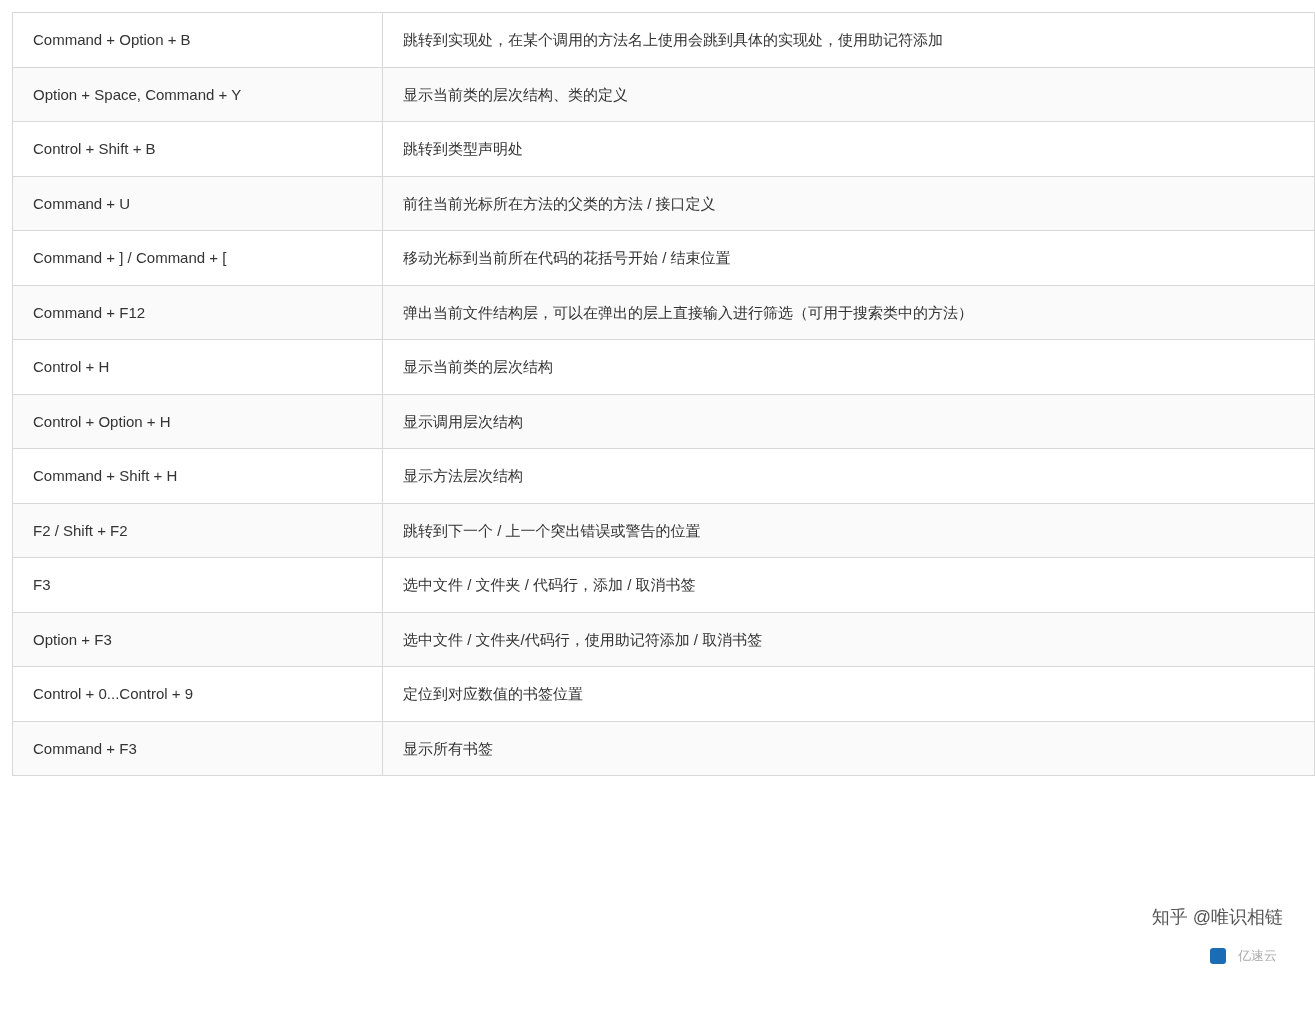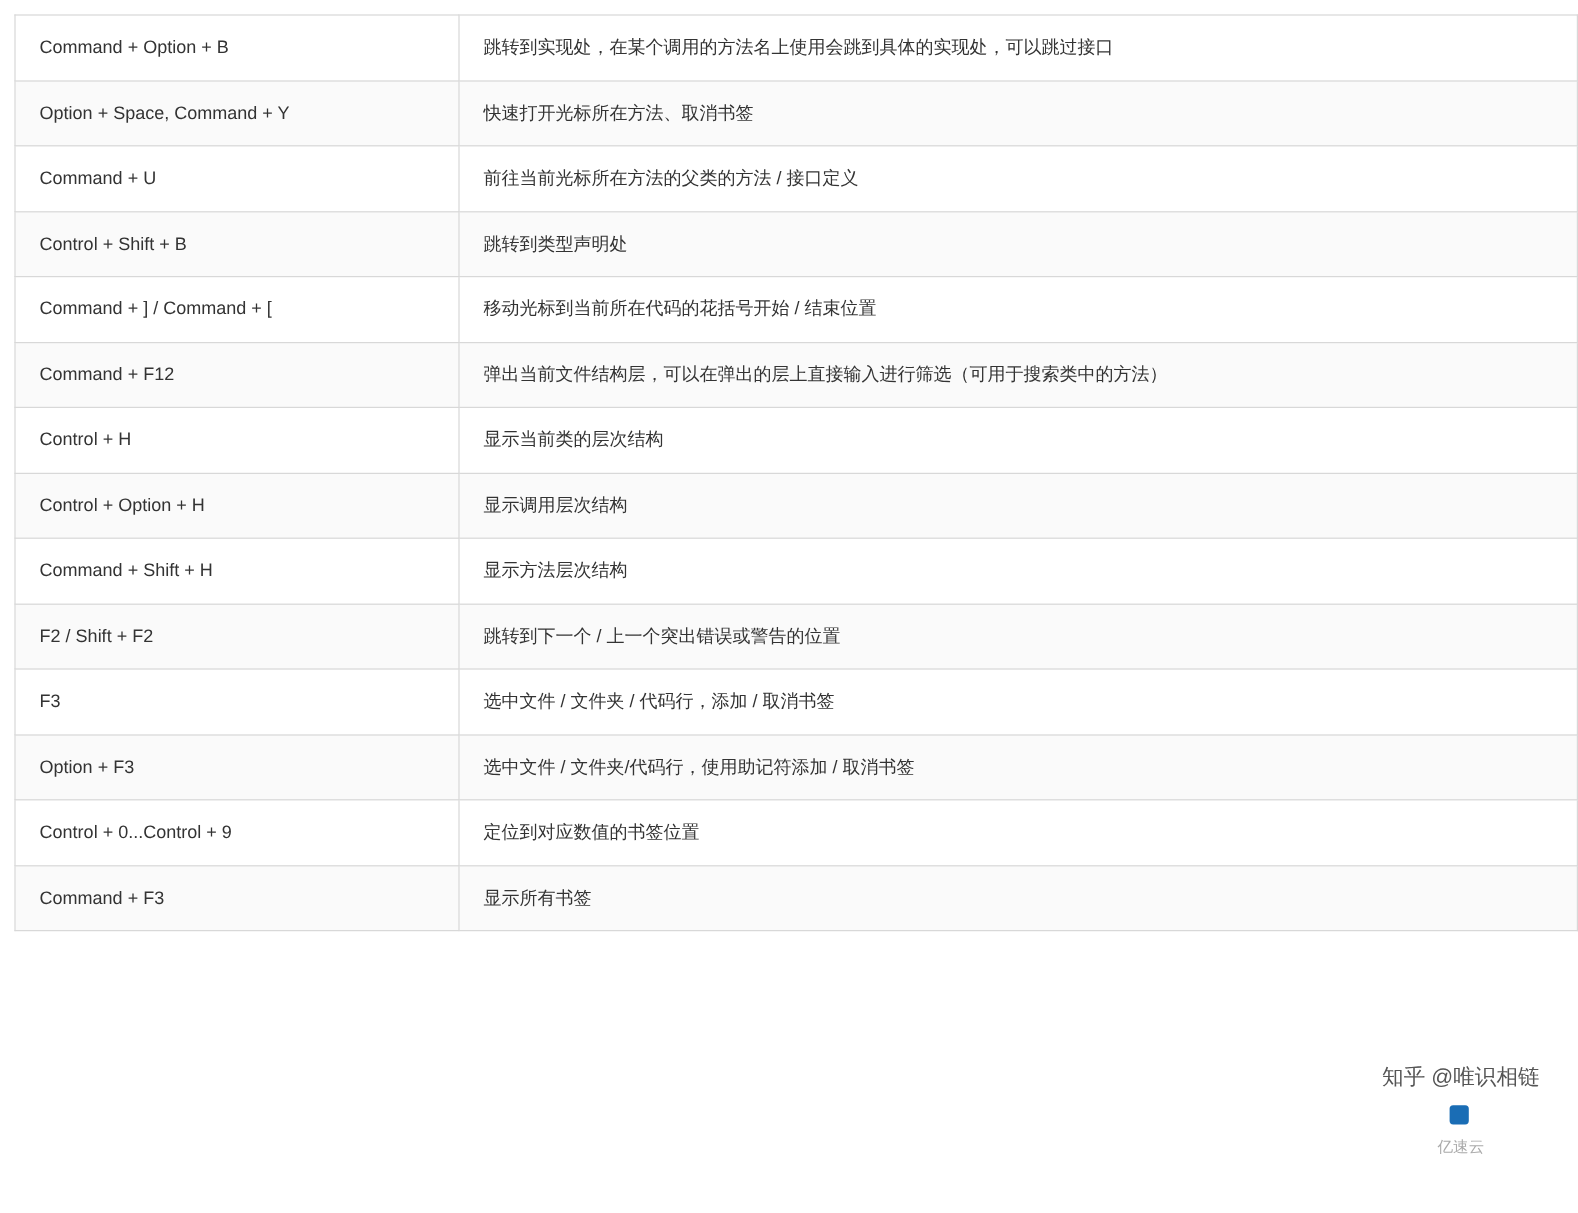--- a/index.html
+++ b/index.html
@@ -55,52 +55,51 @@
       color: #555;
       font-weight: 500;
     }
     .watermark .sub {
       font-size: 13px;
       color: #aaa;
       display: flex;
       align-items: center;
       justify-content: flex-end;
       gap: 4px;
-      flex-direction: column;
     }
     .watermark-icon {
       display: inline-block;
       width: 16px;
       height: 16px;
       background: #1a6db5;
       border-radius: 3px;
       vertical-align: middle;
       margin-right: 2px;
     }
   </style>
 </head>
 <body>
 
 <table>
   <tbody id="table-body">
       <tr>
         <td>Command + Option + B</td>
-        <td>跳转到实现处，在某个调用的方法名上使用会跳到具体的实现处，可以跳过接口</td>
+        <td>跳转到实现处，在某个调用的方法名上使用会跳到具体的实现处，使用助记符添加</td>
       </tr>
       <tr>
         <td>Option + Space, Command + Y</td>
-        <td>快速打开光标所在方法、取消书签</td>
+        <td>显示当前类的层次结构、类的定义</td>
+      </tr>
+      <tr>
+        <td>Control + Shift + B</td>
+        <td>跳转到类型声明处</td>
       </tr>
       <tr>
         <td>Command + U</td>
         <td>前往当前光标所在方法的父类的方法 / 接口定义</td>
-      </tr>
-      <tr>
-        <td>Control + Shift + B</td>
-        <td>跳转到类型声明处</td>
       </tr>
       <tr>
         <td>Command + ] / Command + [</td>
         <td>移动光标到当前所在代码的花括号开始 / 结束位置</td>
       </tr>
       <tr>
         <td>Command + F12</td>
         <td>弹出当前文件结构层，可以在弹出的层上直接输入进行筛选（可用于搜索类中的方法）</td>
       </tr>
       <tr>

